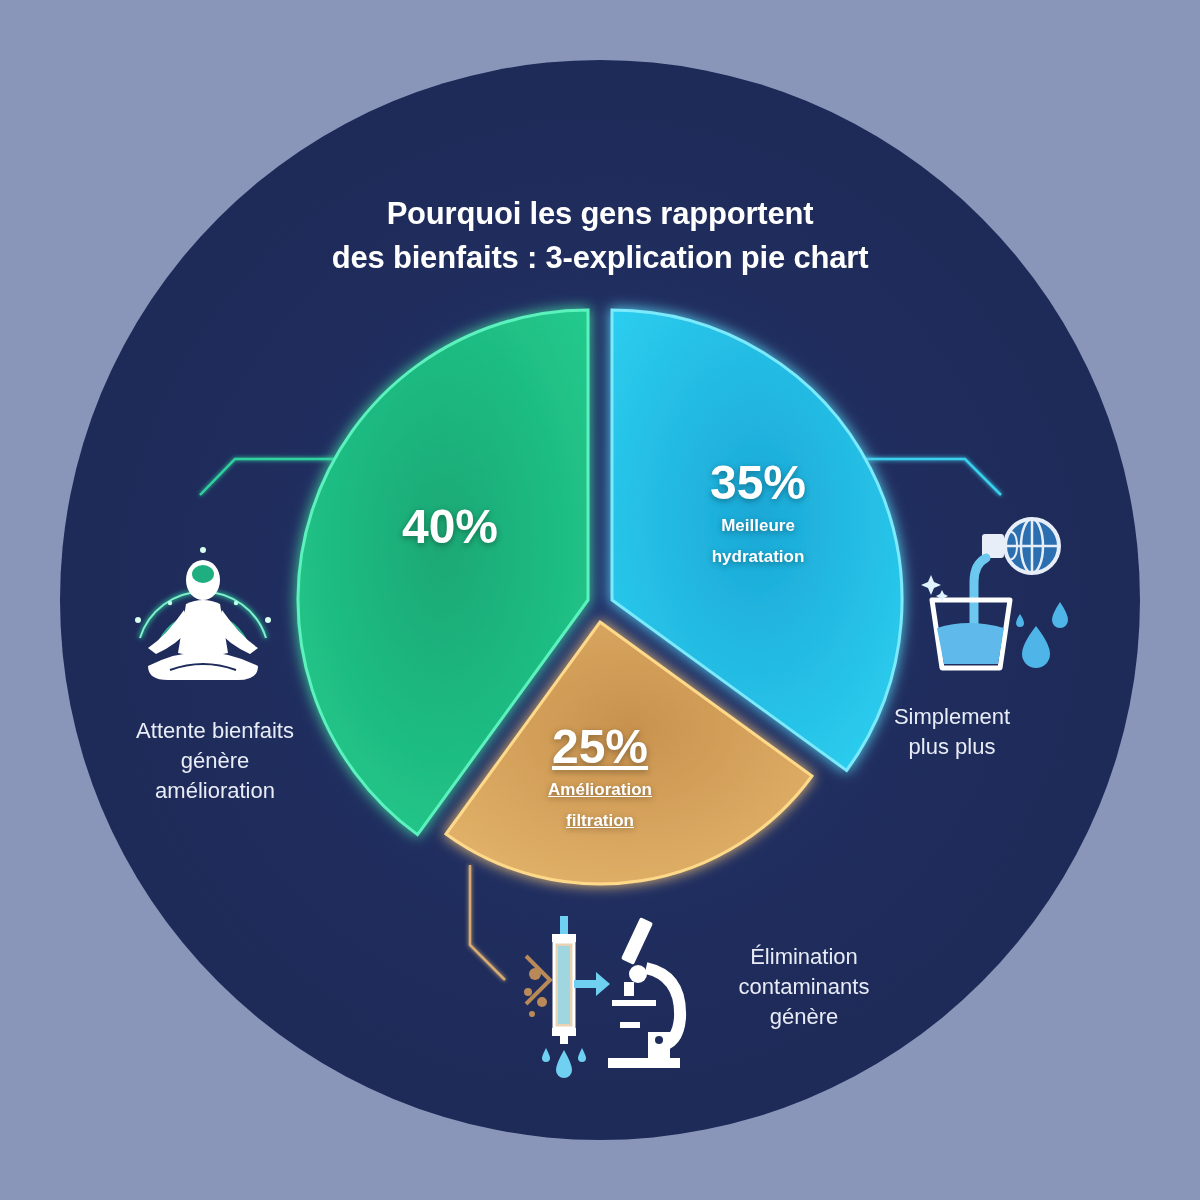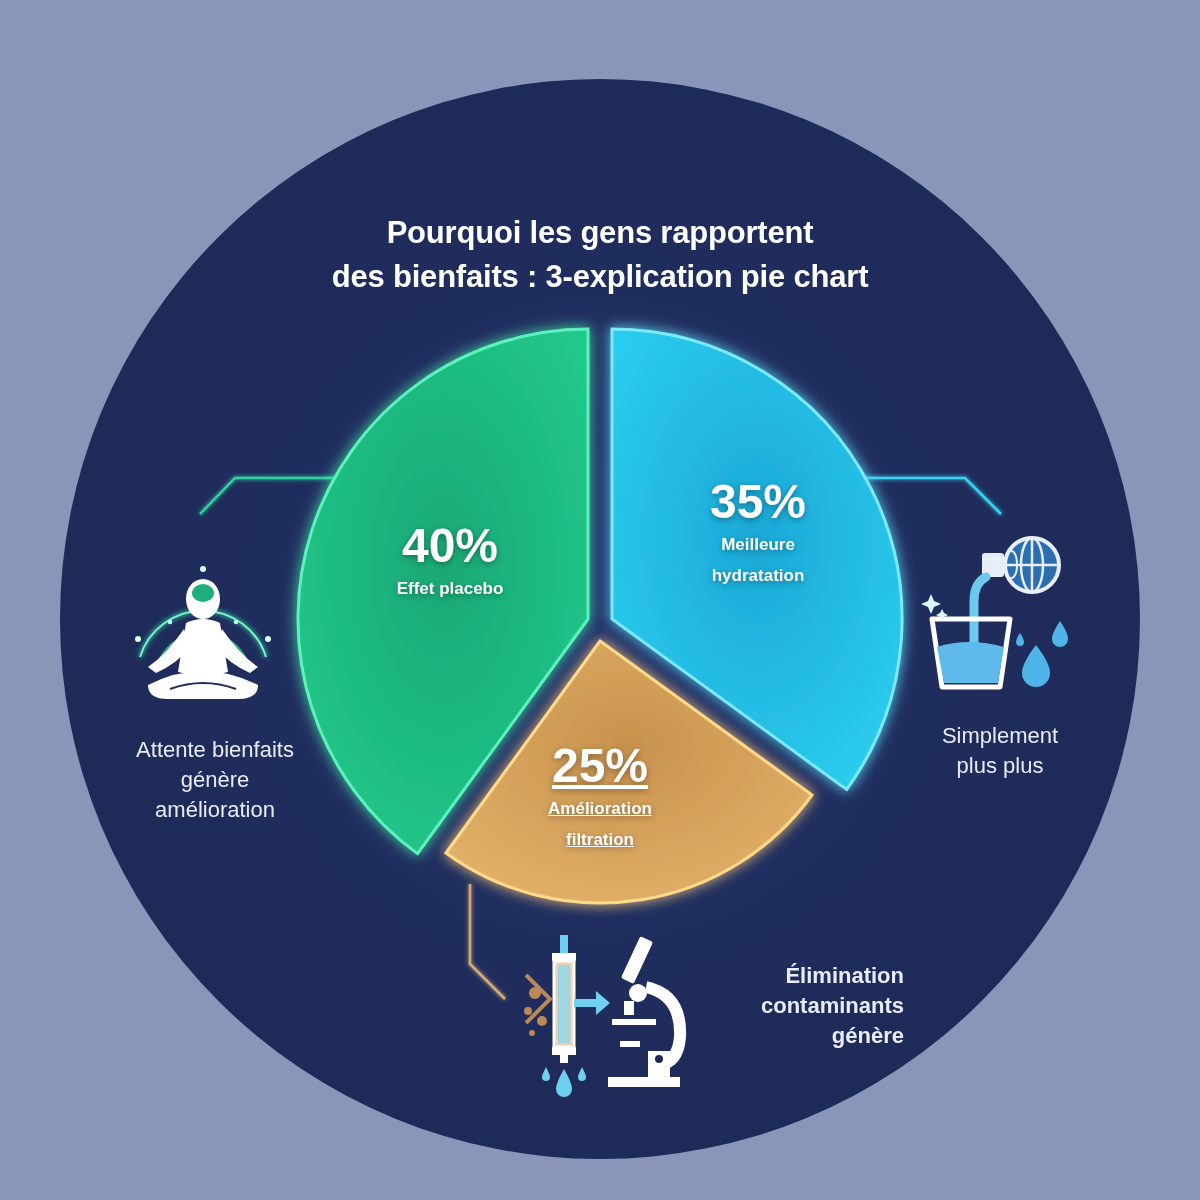--- a/index.html
+++ b/index.html
@@ -2,21 +2,21 @@
 <html><head>
 <meta charset="utf-8">
 <style>
   html, body { margin: 0; padding: 0; }
   body {
     width: 1200px; height: 1200px; overflow: hidden;
     background: #8a96b9;
     font-family: "Liberation Sans", sans-serif;
     position: relative;
   }
-  #stage { position: absolute; left: 0; top: 0; width: 1200px; height: 1072px; margin-top: 19px; }
+  #stage { position: absolute; left: 0; top: 0; width: 1200px; height: 1072px; }
   .title {
     position: absolute; left: 0; top: 192px; width: 1200px;
     text-align: center; color: #ffffff; font-weight: 700;
     font-size: 31px; line-height: 44px; letter-spacing: -0.2px;
   }
   .title span { display: block; }
   .slice-label {
     position: absolute; text-align: center; color: #ffffff; font-weight: 700;
     text-shadow: 0 2px 6px rgba(0,0,0,0.35);
   }
@@ -81,21 +81,20 @@
     <path d="M600,622 L812,776 A262,262 0 0 1 446,834 Z" fill="url(#gGold)" stroke="#ffd98a" stroke-width="3" filter="url(#glowG)"></path>
   </svg>
 
   <div class="title">
     <span>Pourquoi les gens rapportent</span>
     <span>des bienfaits : 3-explication pie chart</span>
   </div>
 
   <div class="slice-label" style="left:330px; top:500px; width:240px;">
     <span class="pct">40%</span>
-    <span class="name">Effet placebo</span>
   </div>
 
   <div class="slice-label" style="left:628px; top:456px; width:260px;">
     <span class="pct">35%</span>
     <span class="name">Meilleure</span>
     <span class="name">hydratation</span>
   </div>
 
   <div class="slice-label" style="left:480px; top:720px; width:240px;text-decoration:underline;">
     <span class="pct">25%</span>
@@ -146,21 +145,21 @@
       <path d="M68,48 Q56,54 56,72 L56,128" fill="none" stroke="#6cc8ee" stroke-width="9" stroke-linecap="round"></path>
       <path d="M14,90 L92,90 L82,158 L24,158 Z" fill="none" stroke="#ffffff" stroke-width="5" stroke-linejoin="round"></path>
       <path d="M19,118 Q50,108 86,118 L80,154 L26,154 Z" fill="#5fb9ea"></path>
       <path d="M10,72 l3,-7 l3,7 l7,3 l-7,3 l-3,7 l-3,-7 l-7,-3 Z" fill="#dff4ff"></path>
       <path d="M22,84 l2,-4 l2,4 l4,2 l-4,2 l-2,4 l-2,-4 l-4,-2 Z" fill="#dff4ff"></path>
       <path d="M118,116 Q104,134 104,144 A14,14 0 0 0 132,144 Q132,134 118,116 Z" fill="#4fb4e8"></path>
       <path d="M142,92 Q134,104 134,110 A8,8 0 0 0 150,110 Q150,104 142,92 Z" fill="#4fb4e8"></path>
       <path d="M102,104 Q98,110 98,113 A4,4 0 0 0 106,113 Q106,110 102,104 Z" fill="#4fb4e8"></path>
     </svg>
   </div>
-  <div class="side-text" style="left:900px; top:702px; width:200px;">
+  <div class="side-text" style="left:852px; top:702px; width:200px;">
     <span>Simplement</span>
     <span>plus plus</span>
   </div>
 
   <div class="icon-wrap" style="left:520px; top:914px; width:170px; height:170px;">
     <svg width="170" height="170" viewBox="0 0 170 170">
 
       <circle cx="15" cy="60" r="6" fill="#b98a58"></circle>
       <circle cx="8" cy="78" r="4" fill="#b98a58"></circle>
       <circle cx="22" cy="88" r="5" fill="#b98a58"></circle>
@@ -184,19 +183,19 @@
       <circle cx="118" cy="60" r="9" fill="#ffffff"></circle>
       <path d="M126,54 Q162,62 160,104 Q158,130 138,132" fill="none" stroke="#ffffff" stroke-width="12"></path>
       <rect x="92" y="86" width="44" height="6" fill="#ffffff"></rect>
       <rect x="100" y="108" width="20" height="6" fill="#ffffff"></rect>
       <rect x="128" y="118" width="22" height="26" fill="#ffffff"></rect>
       <circle cx="139" cy="126" r="4" fill="#1f2c5a"></circle>
       <rect x="88" y="144" width="72" height="10" fill="#ffffff"></rect>
       <rect x="104" y="68" width="10" height="14" fill="#ffffff"></rect>
     </svg>
   </div>
-  <div class="side-text" style="left:704px; top:942px; width:200px; text-align:right;font-weight:bold;">
+  <div class="side-text" style="left:704px; top:942px; width:200px; text-align:center;">
     <span>Élimination</span>
     <span>contaminants</span>
     <span>génère</span>
   </div>
 
 </div>
 
 </body></html>

